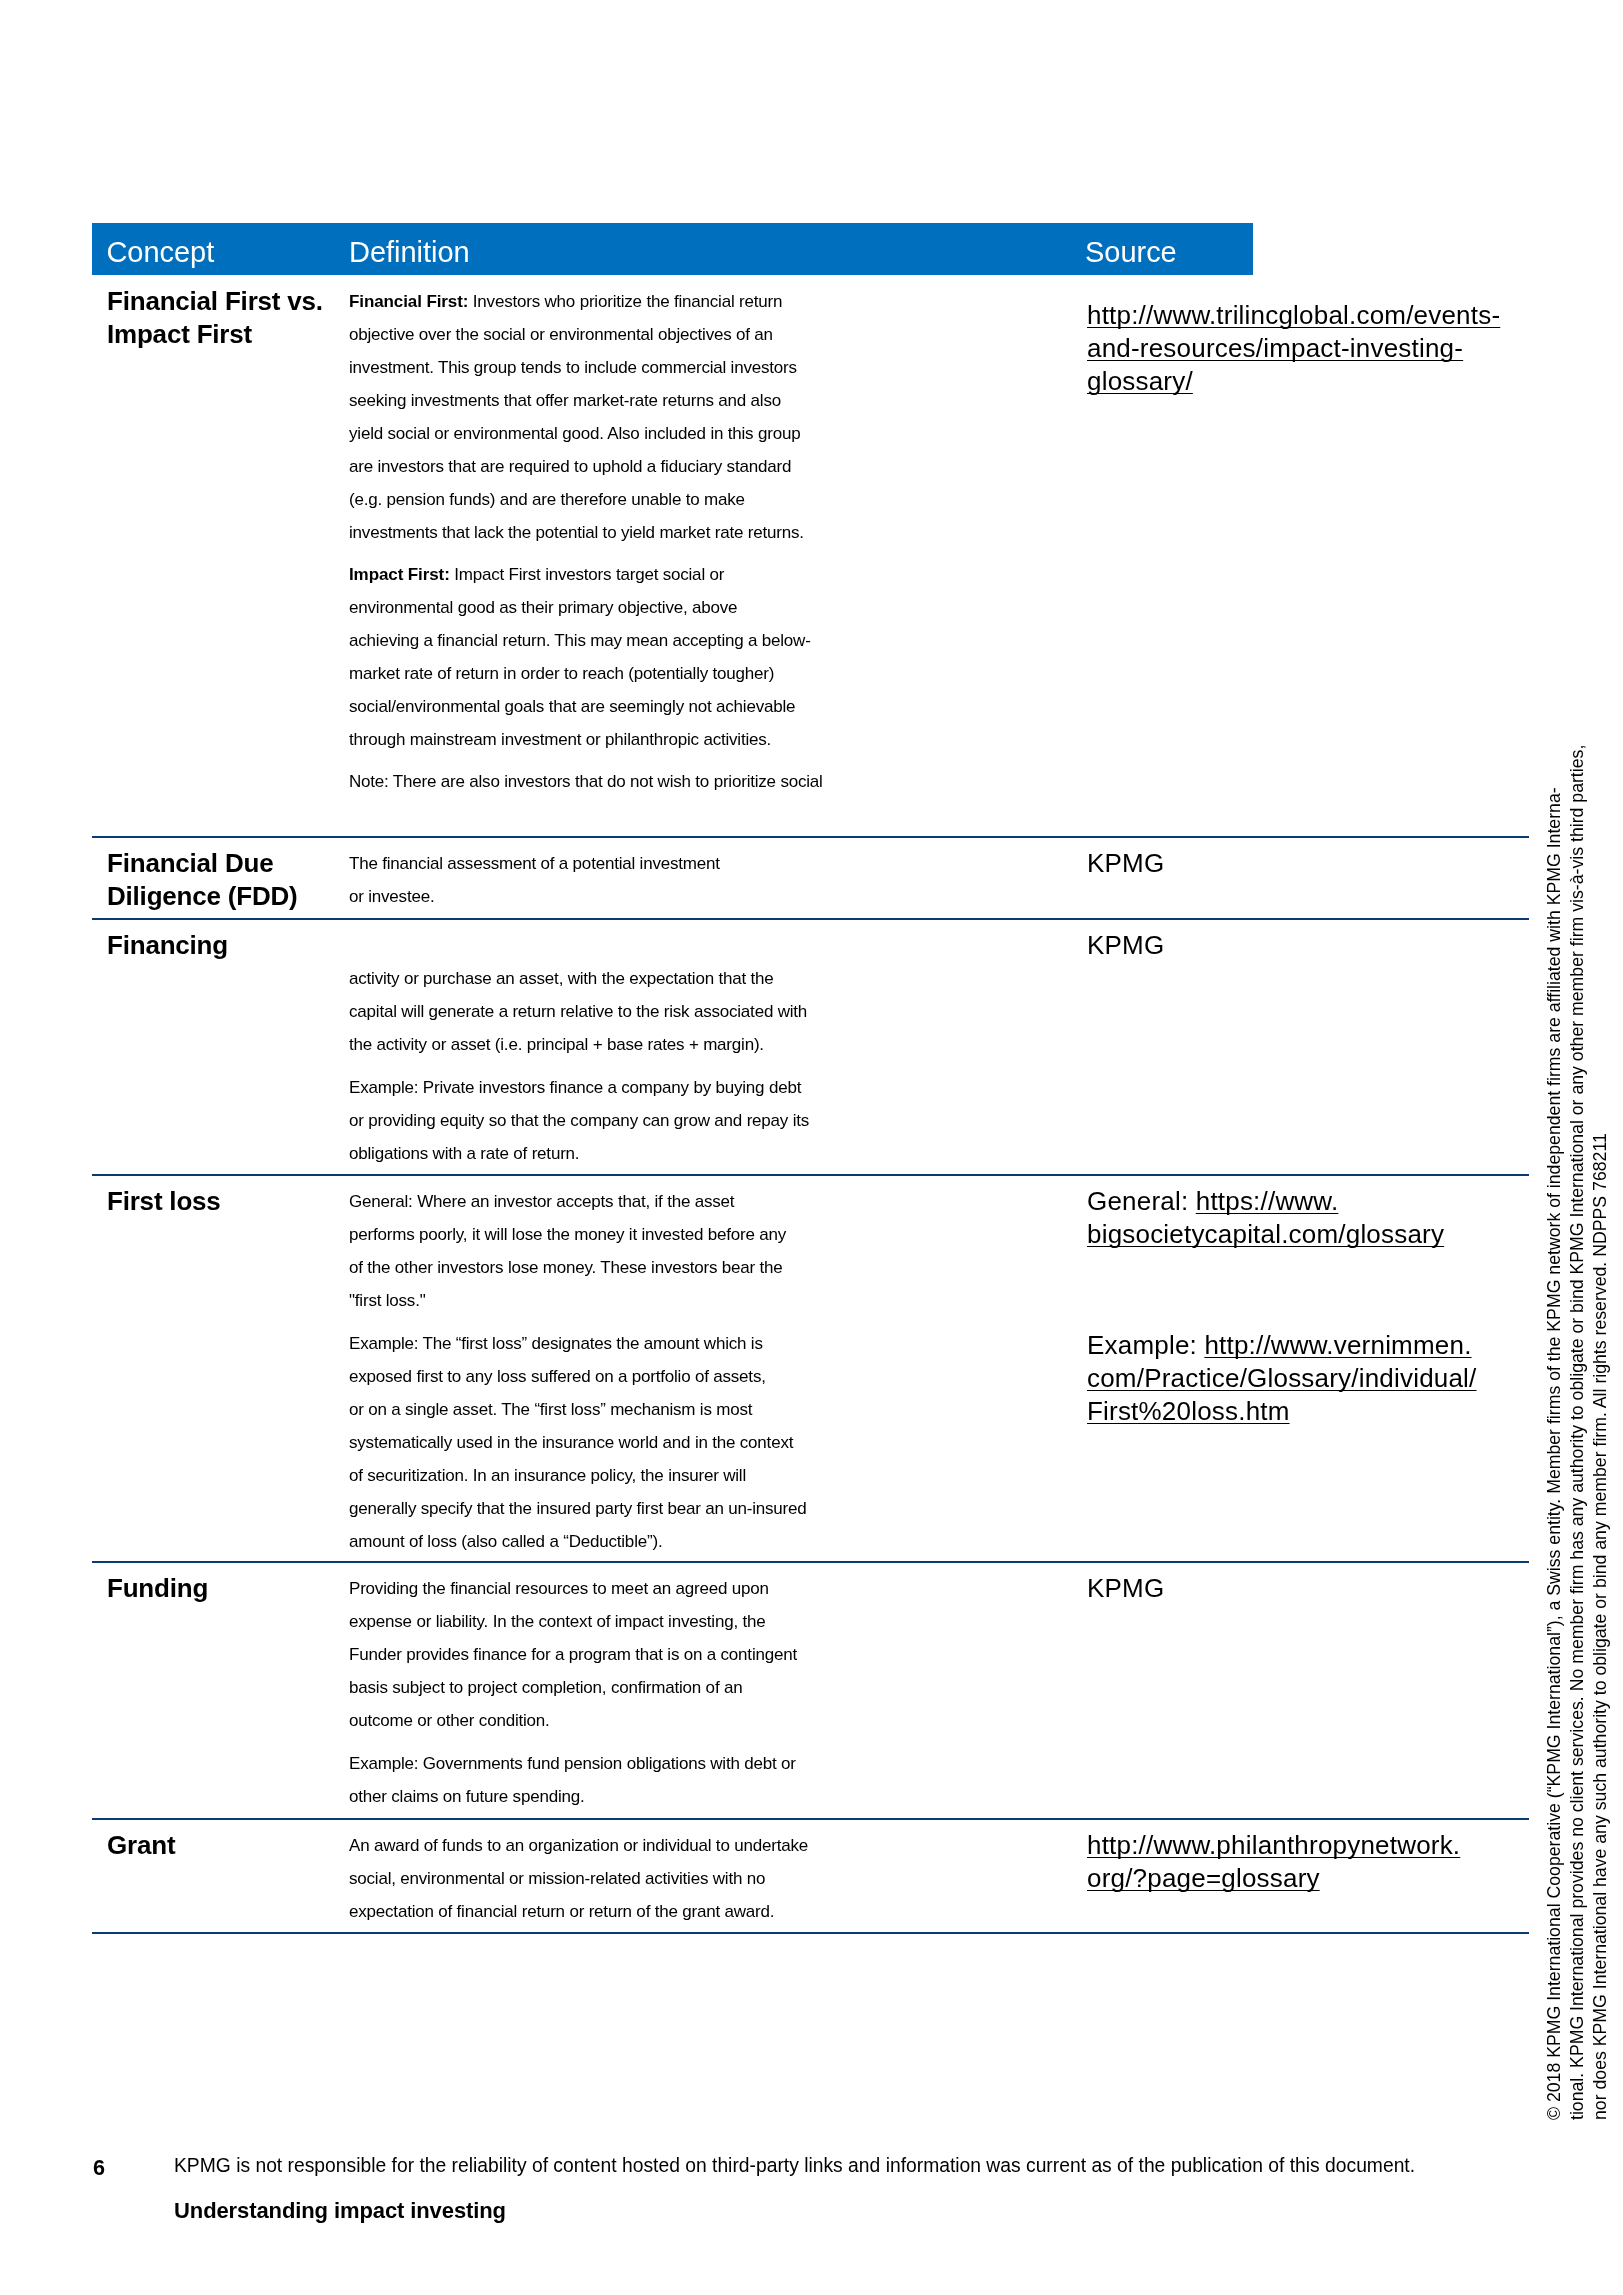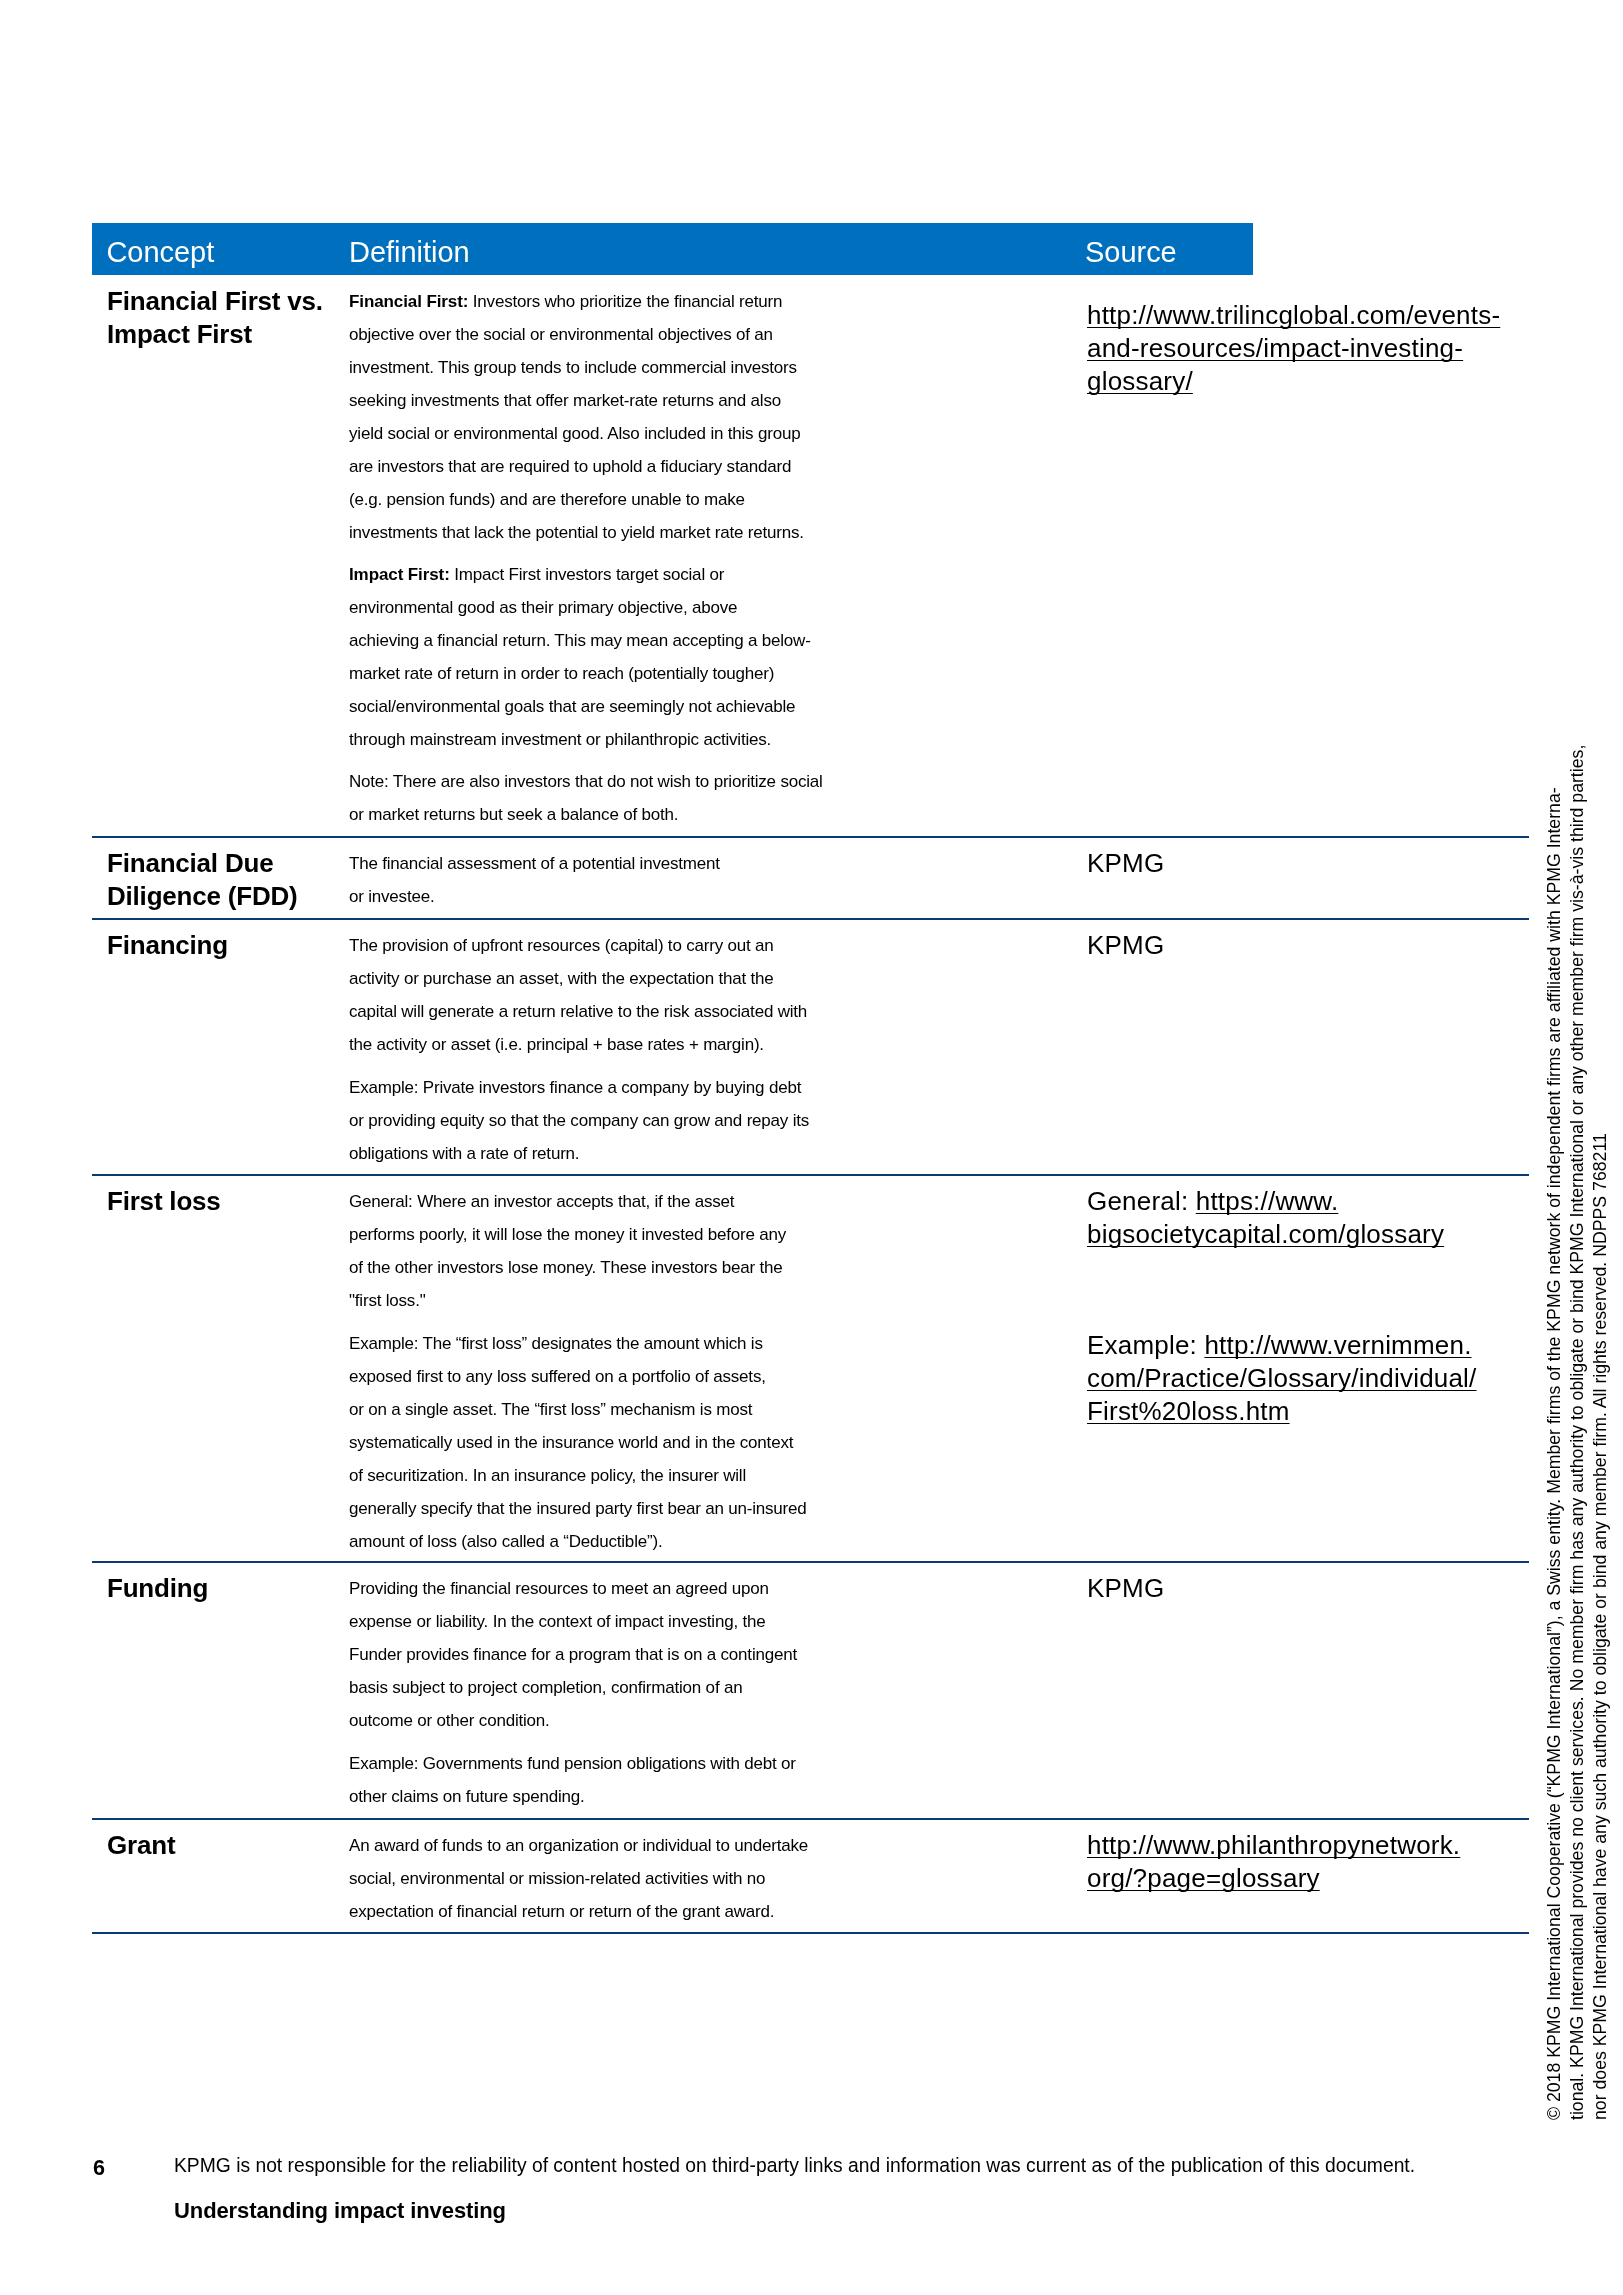--- a/index.html
+++ b/index.html
@@ -56,27 +56,27 @@
       <div class="rule" style="top: 918px;"></div>
       <div class="rule" style="top: 1174px;"></div>
       <div class="rule" style="top: 1561px;"></div>
       <div class="rule" style="top: 1818px;"></div>
       <div class="rule" style="top: 1932px;"></div>
     </div>
   <div id="body">
       <div class="blk cc" style="left: 107px; top: 285px;"><span>Financial First vs.</span><br><span>Impact First</span></div>
       <div class="blk dd" style="left: 349px; top: 285px;"><b>Financial First:</b><span> Investors who prioritize the financial return</span><br><span>objective over the social or environmental objectives of an</span><br><span>investment. This group tends to include commercial investors</span><br><span>seeking investments that offer market-rate returns and also</span><br><span>yield social or environmental good. Also included in this group</span><br><span>are investors that are required to uphold a fiduciary standard</span><br><span>(e.g. pension funds) and are therefore unable to make</span><br><span>investments that lack the potential to yield market rate returns.</span></div>
       <div class="blk dd" style="left: 349px; top: 558px;"><b>Impact First:</b><span> Impact First investors target social or</span><br><span>environmental good as their primary objective, above</span><br><span>achieving a financial return. This may mean accepting a below-</span><br><span>market rate of return in order to reach (potentially tougher)</span><br><span>social/environmental goals that are seemingly not achievable</span><br><span>through mainstream investment or philanthropic activities.</span></div>
-      <div class="blk dd" style="left: 349px; top: 765px;"><span>Note: There are also investors that do not wish to prioritize social</span><br><span>or market returns but seek a balance of both.</span></div>
+      <div class="blk dd" style="left: 349px; top: 765px;"><span>Note: There are also investors that do not wish to prioritize social</span><br></div>
       <div class="blk ss" style="left: 1087px; top: 299px;"><span class="u">http://www.trilincglobal.com/events-</span><br><span class="u">and-resources/impact-investing-</span><br><span class="u">glossary/</span></div>
       <div class="blk cc" style="left: 107px; top: 847px;"><span>Financial Due</span><br><span>Diligence (FDD)</span></div>
       <div class="blk dd" style="left: 349px; top: 847px;"><span>The financial assessment of a potential investment</span><br><span>or investee.</span></div>
       <div class="blk ss" style="left: 1087px; top: 847px;"><span>KPMG</span></div>
       <div class="blk cc" style="left: 107px; top: 929px;"><span>Financing</span></div>
-      <div class="blk dd" style="left: 349px; top: 929px;"><span>The provision of upfront resources (capital) to carry out an</span><br><span>activity or purchase an asset, with the expectation that the</span><br><span>capital will generate a return relative to the risk associated with</span><br><span>the activity or asset (i.e. principal + base rates + margin).</span></div>
+      <div class="blk dd" style="left: 349px; top: 929px;"><br><span>activity or purchase an asset, with the expectation that the</span><br><span>capital will generate a return relative to the risk associated with</span><br><span>the activity or asset (i.e. principal + base rates + margin).</span></div>
       <div class="blk dd" style="left: 349px; top: 1071px;"><span>Example: Private investors finance a company by buying debt</span><br><span>or providing equity so that the company can grow and repay its</span><br><span>obligations with a rate of return.</span></div>
       <div class="blk ss" style="left: 1087px; top: 929px;"><span>KPMG</span></div>
       <div class="blk cc" style="left: 107px; top: 1185px;"><span>First loss</span></div>
       <div class="blk dd" style="left: 349px; top: 1185px;"><span>General: Where an investor accepts that, if the asset</span><br><span>performs poorly, it will lose the money it invested before any</span><br><span>of the other investors lose money. These investors bear the</span><br><span>"first loss."</span></div>
       <div class="blk dd" style="left: 349px; top: 1327px;"><span>Example: The “first loss” designates the amount which is</span><br><span>exposed first to any loss suffered on a portfolio of assets,</span><br><span>or on a single asset. The “first loss” mechanism is most</span><br><span>systematically used in the insurance world and in the context</span><br><span>of securitization. In an insurance policy, the insurer will</span><br><span>generally specify that the insured party first bear an un-insured</span><br><span>amount of loss (also called a “Deductible”).</span></div>
       <div class="blk ss" style="left: 1087px; top: 1185px;"><span>General: </span><span class="u">https://www.</span><br><span class="u">bigsocietycapital.com/glossary</span></div>
       <div class="blk ss" style="left: 1087px; top: 1329px;"><span>Example: </span><span class="u">http://www.vernimmen.</span><br><span class="u">com/Practice/Glossary/individual/</span><br><span class="u">First%20loss.htm</span></div>
       <div class="blk cc" style="left: 107px; top: 1572px;"><span>Funding</span></div>
       <div class="blk dd" style="left: 349px; top: 1572px;"><span>Providing the financial resources to meet an agreed upon</span><br><span>expense or liability. In the context of impact investing, the</span><br><span>Funder provides finance for a program that is on a contingent</span><br><span>basis subject to project completion, confirmation of an</span><br><span>outcome or other condition.</span></div>
       <div class="blk dd" style="left: 349px; top: 1747px;"><span>Example: Governments fund pension obligations with debt or</span><br><span>other claims on future spending.</span></div>

